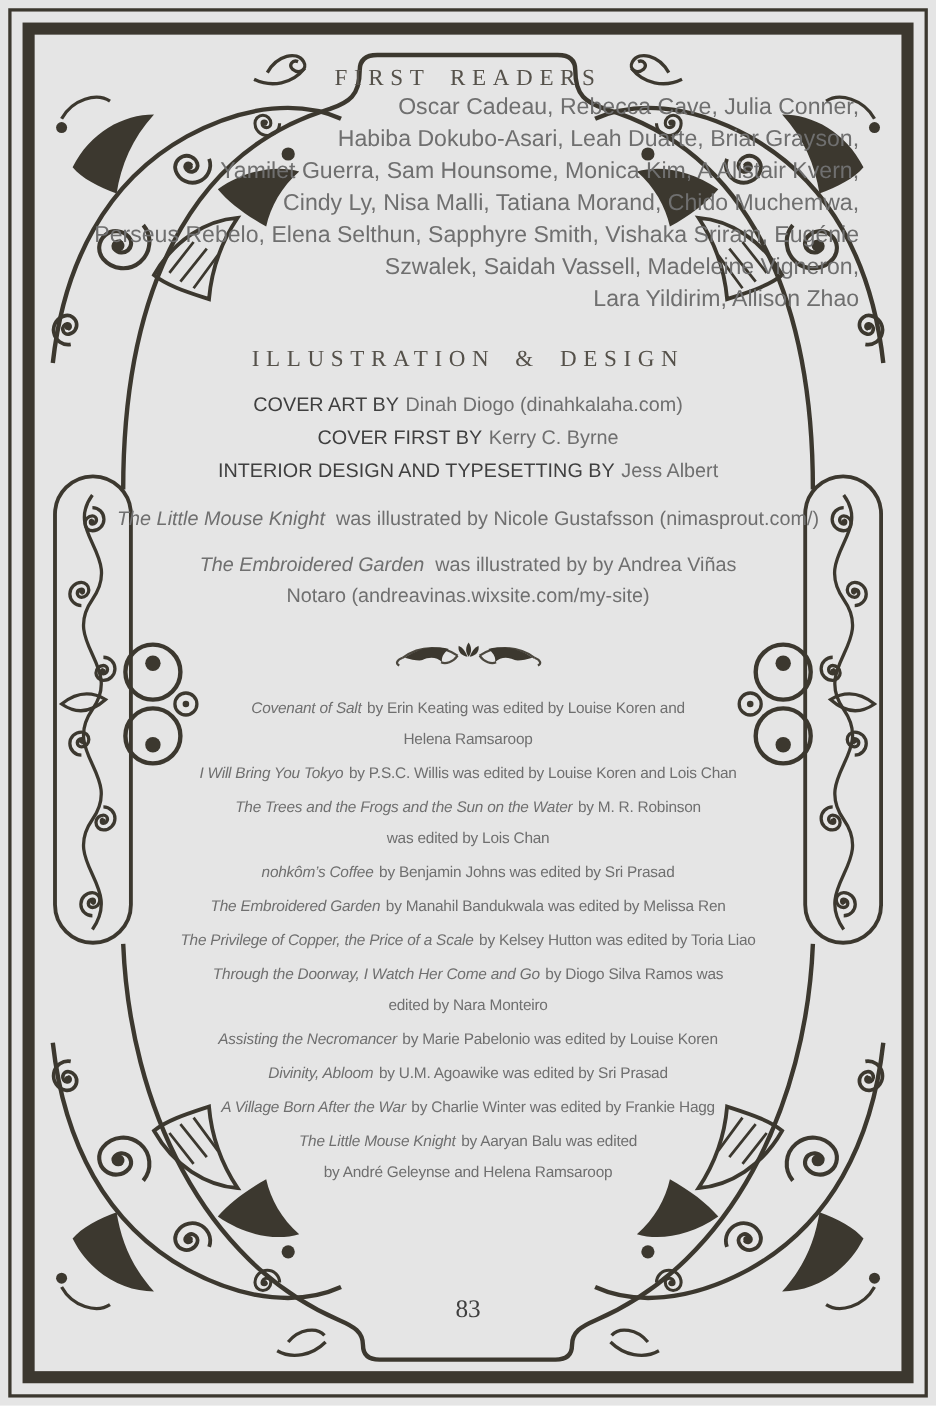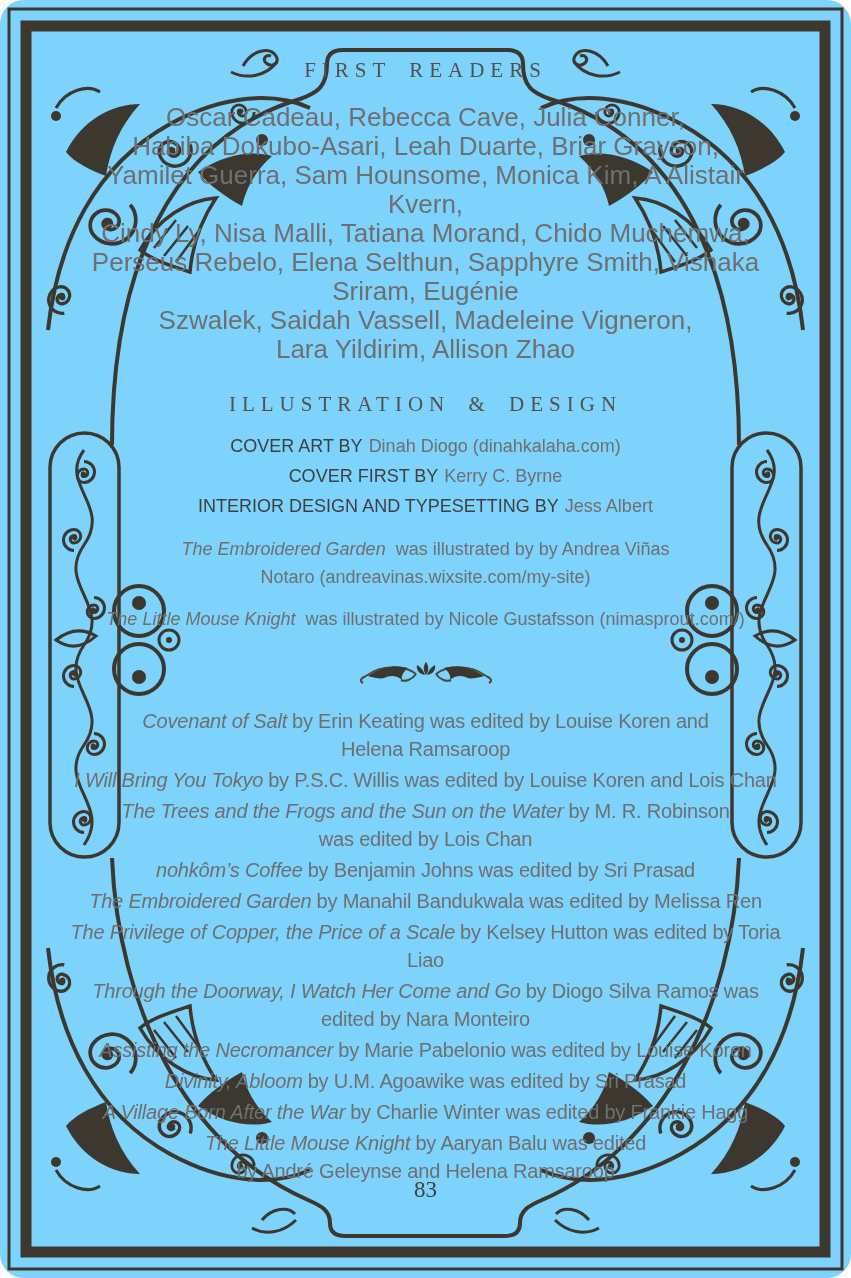--- a/index.html
+++ b/index.html
@@ -1,34 +1,34 @@
 <!DOCTYPE html>
 <html><head>
 <meta charset="utf-8">
 <style>
   html,body{margin:0;padding:0;background:#ffffff;}
-  .page{position:relative;width:851px;height:1278px;background:#7dd3fc;overflow:hidden;
-        font-family:"Liberation Sans",sans-serif;border-radius:24px;}
+  .page{position:relative;width:851px;height:1278px;background:#e5e5e5;overflow:hidden;
+        font-family:"Liberation Sans",sans-serif;}
   .frame{position:absolute;left:0;top:0;}
   .f{fill:#3c382f;stroke:none;}
   .content{position:absolute;left:70px;top:58px;width:711px;text-align:center;color:#6f6f6f;}
   .heading{font-family:"Liberation Serif","DejaVu Serif",serif;font-weight:400;color:#55514a;
            font-size:21px;letter-spacing:6px;word-spacing:7px;margin:0;}
-  .names{margin-top:20px;font-size:26px;line-height:29px;}
+  .names{font-size:21px;line-height:29px;text-align:right;}
   .heading-2{margin-top:28px;}
   .credits{margin-top:14px;font-size:18px;line-height:30px;}
   .credit-label{font-weight:400;color:#3f3f3f;}
   .credit-value{margin-left:6px;}
   .illustrated{margin-top:10px;font-size:18px;line-height:28px;}
   .illustrated .entry{margin:14px 0;}
   .title{font-style:italic;}
   .after{margin-left:5px;}
   .line2{display:block;}
   .separator{margin-top:24px;height:30px;}
-  .edited{margin-top:20px;font-size:20px;line-height:28px;letter-spacing:-0.2px;}
+  .edited{margin-top:20px;font-size:14px;line-height:28px;letter-spacing:-0.2px;}
   .edited .entry{margin:3px 0;}
   .page-number{position:absolute;left:0;right:0;top:1177px;text-align:center;
                font-family:"Liberation Serif","DejaVu Serif",serif;font-size:23px;color:#3f3f3f;}
 </style>
 </head>
 <body>
 
 <div class="page">
 
   <svg class="frame" width="851" height="1278" viewBox="0 0 851 1278" aria-hidden="true">
@@ -123,24 +123,24 @@
         <div class="credit-line">
           <span class="credit-label">COVER FIRST BY</span><span class="credit-value">Kerry C. Byrne</span>
         </div>
         <div class="credit-line">
           <span class="credit-label">INTERIOR DESIGN AND TYPESETTING BY</span><span class="credit-value">Jess Albert</span>
         </div>
     </div>
 
     <div class="illustrated">
       <div class="entry">
-          <span class="title">The Embroidered Garden</span><span class="after"> was illustrated by by Andrea Viñas</span><span class="line2">Notaro (andreavinas.wixsite.com/my-site)</span>
+          <span class="title">The Little Mouse Knight</span><span class="after"> was illustrated by Nicole Gustafsson (nimasprout.com/)</span><span class="line2"></span>
         </div>
         <div class="entry">
-          <span class="title">The Little Mouse Knight</span><span class="after"> was illustrated by Nicole Gustafsson (nimasprout.com/)</span><span class="line2"></span>
+          <span class="title">The Embroidered Garden</span><span class="after"> was illustrated by by Andrea Viñas</span><span class="line2">Notaro (andreavinas.wixsite.com/my-site)</span>
         </div>
     </div>
 
     <div class="separator">
       <svg width="140" height="30" viewBox="0 0 140 30" aria-hidden="true">
         <g stroke="#4c483f" fill="none" stroke-width="2">
           <g id="frond">
             <path d="M 10 19 C 26 7 48 8 60 17"></path>
             <path class="f" d="M 12 19 C 24 10 40 8 52 11 C 47 15 45 19 46 23 C 41 18 34 18 28 21 C 26 22 18 21 12 19 Z"></path>
             <path d="M 10 19 C 5 21 3 24 7 26"></path>

